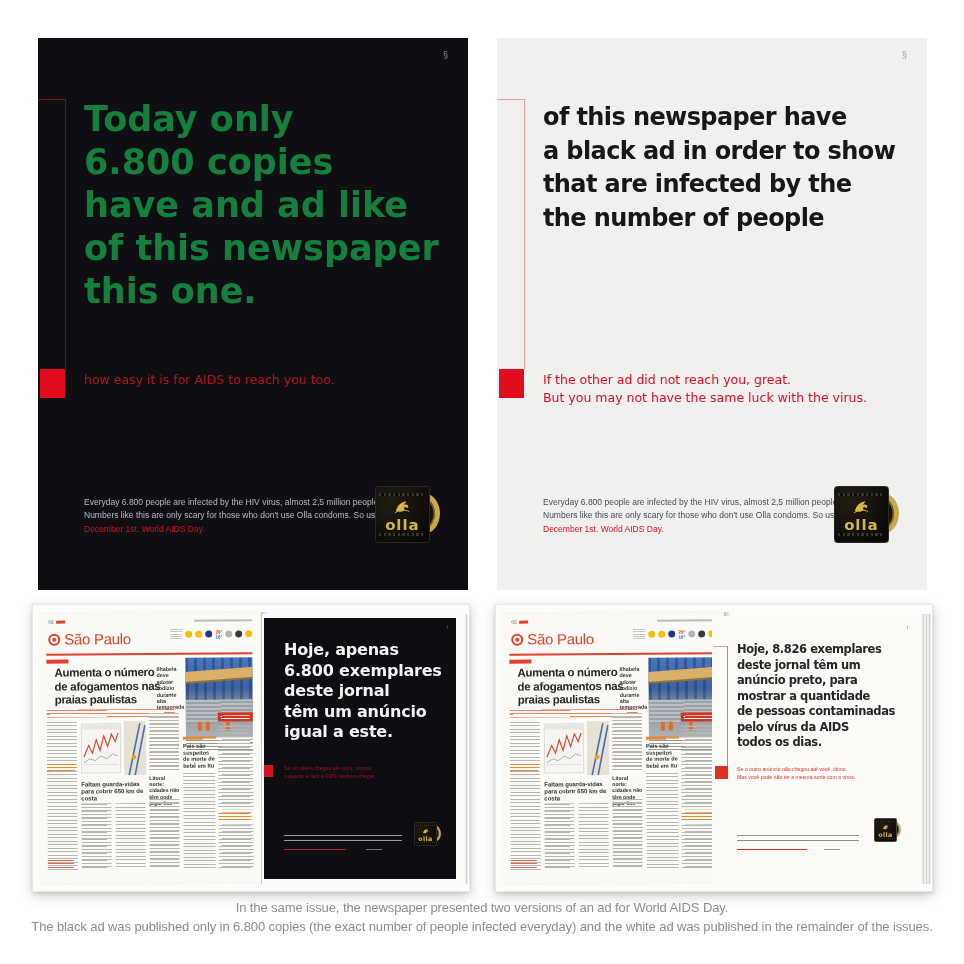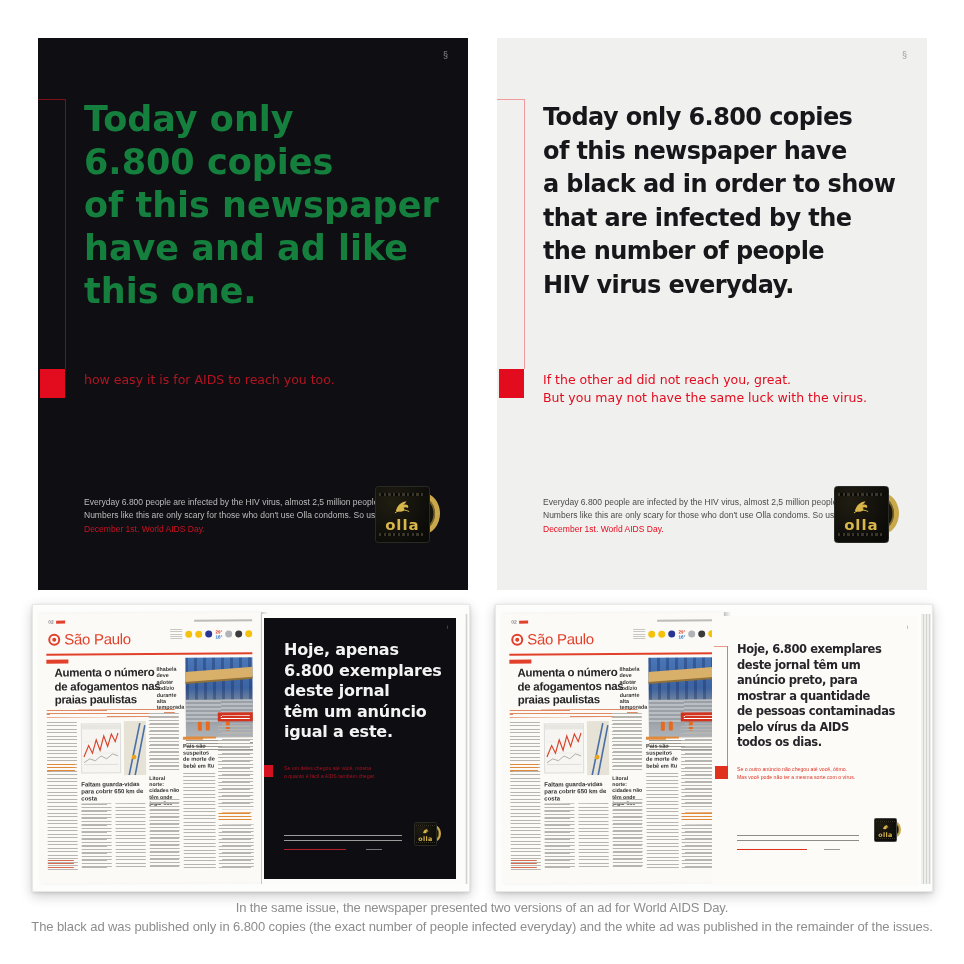--- a/index.html
+++ b/index.html
@@ -159,22 +159,22 @@
 
 <div class="board">
 
   <section class="ad ad-black">
     <span class="pagemark">§</span>
     <span class="bracket-h"></span>
     <span class="bracket-v"></span>
     <h1 class="headline">
       <span class="line">Today only</span>
       <span class="line">6.800 copies</span>
+      <span class="line">have and ad like</span>
       <span class="line">of this newspaper</span>
-      <span class="line">have and ad like</span>
       <span class="line">this one.</span>
     </h1>
     <span class="red-square"></span>
     <p class="tagline">
       <span class="line">how easy it is for AIDS to reach you too.</span>
     </p>
     <p class="footnote">
       <span class="line">Everyday 6.800 people are infected by the HIV virus, almost 2,5 million people each year.</span><br>
       <span class="line">Numbers like this are only scary for those who don't use Olla condoms. So use them.</span>
     </p>
@@ -189,26 +189,24 @@
         <span class="brand">olla</span>
       </div>
     </div>
   </section>
 
   <section class="ad ad-white">
     <span class="pagemark">§</span>
     <span class="bracket-h"></span>
     <span class="bracket-v"></span>
     <h1 class="headline">
-      <span class="line">Today only 6.800 copies</span>
       <span class="line">of this newspaper have</span>
       <span class="line">a black ad in order to show</span>
       <span class="line">that are infected by the</span>
       <span class="line">the number of people</span>
-      <span class="line">HIV virus everyday.</span>
     </h1>
     <span class="red-square"></span>
     <p class="tagline">
       <span class="line">If the other ad did not reach you, great.</span>
       <span class="line">But you may not have the same luck with the virus.</span>
     </p>
     <p class="footnote">
       <span class="line">Everyday 6.800 people are infected by the HIV virus, almost 2,5 million people each year.</span><br>
       <span class="line">Numbers like this are only scary for those who don't use Olla condoms. So use them.</span>
     </p>
@@ -410,21 +408,21 @@
       <div class="np-c bars" style="left:179px; top:212px; width:35px; height:44px;"></div>
     </div>
 
     <div class="spine"></div>
 
     <div class="np-page pt-white">
       <span class="mark">i</span>
       <span class="bh"></span>
       <span class="bv"></span>
       <h2 class="hl">
-        <span style="display:block">Hoje, 6.800 exemplares</span>
+        <span style="display:block">Hoje, 8.826 exemplares</span>
         <span style="display:block">deste jornal têm um</span>
         <span style="display:block">anúncio preto, para</span>
         <span style="display:block">mostrar a quantidade</span>
         <span style="display:block">de pessoas contaminadas</span>
         <span style="display:block">pelo vírus da AIDS</span>
         <span style="display:block">todos os dias.</span>
       </h2>
       <span class="sq"></span>
       <p class="tg">
         <span style="display:block">Se o outro anúncio não chegou até você, ótimo.</span>

